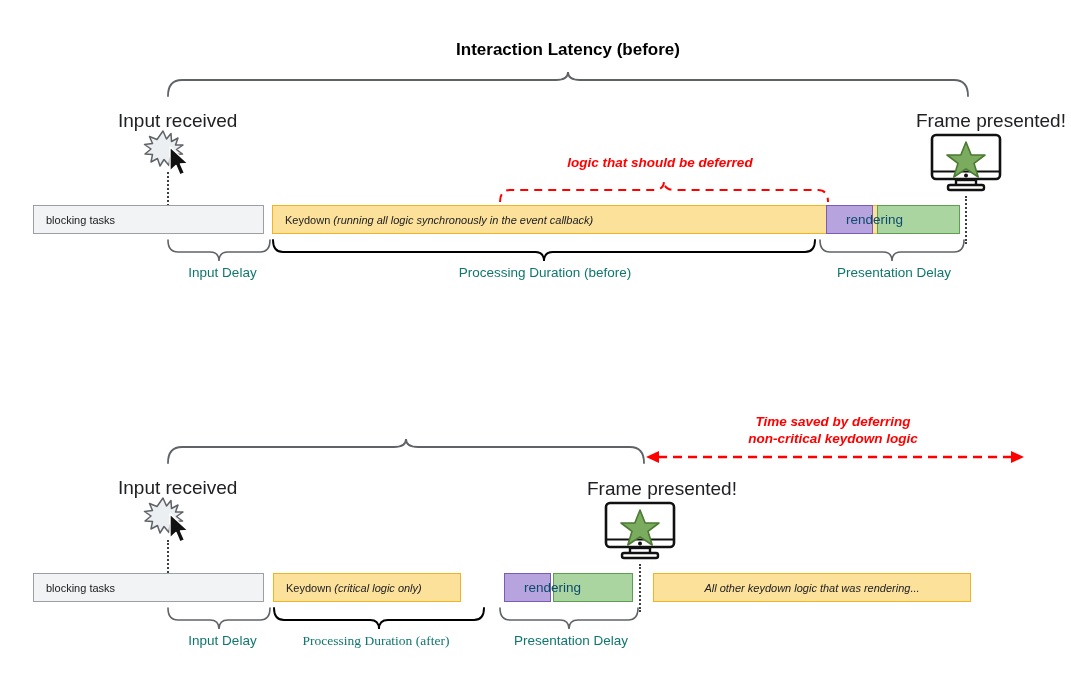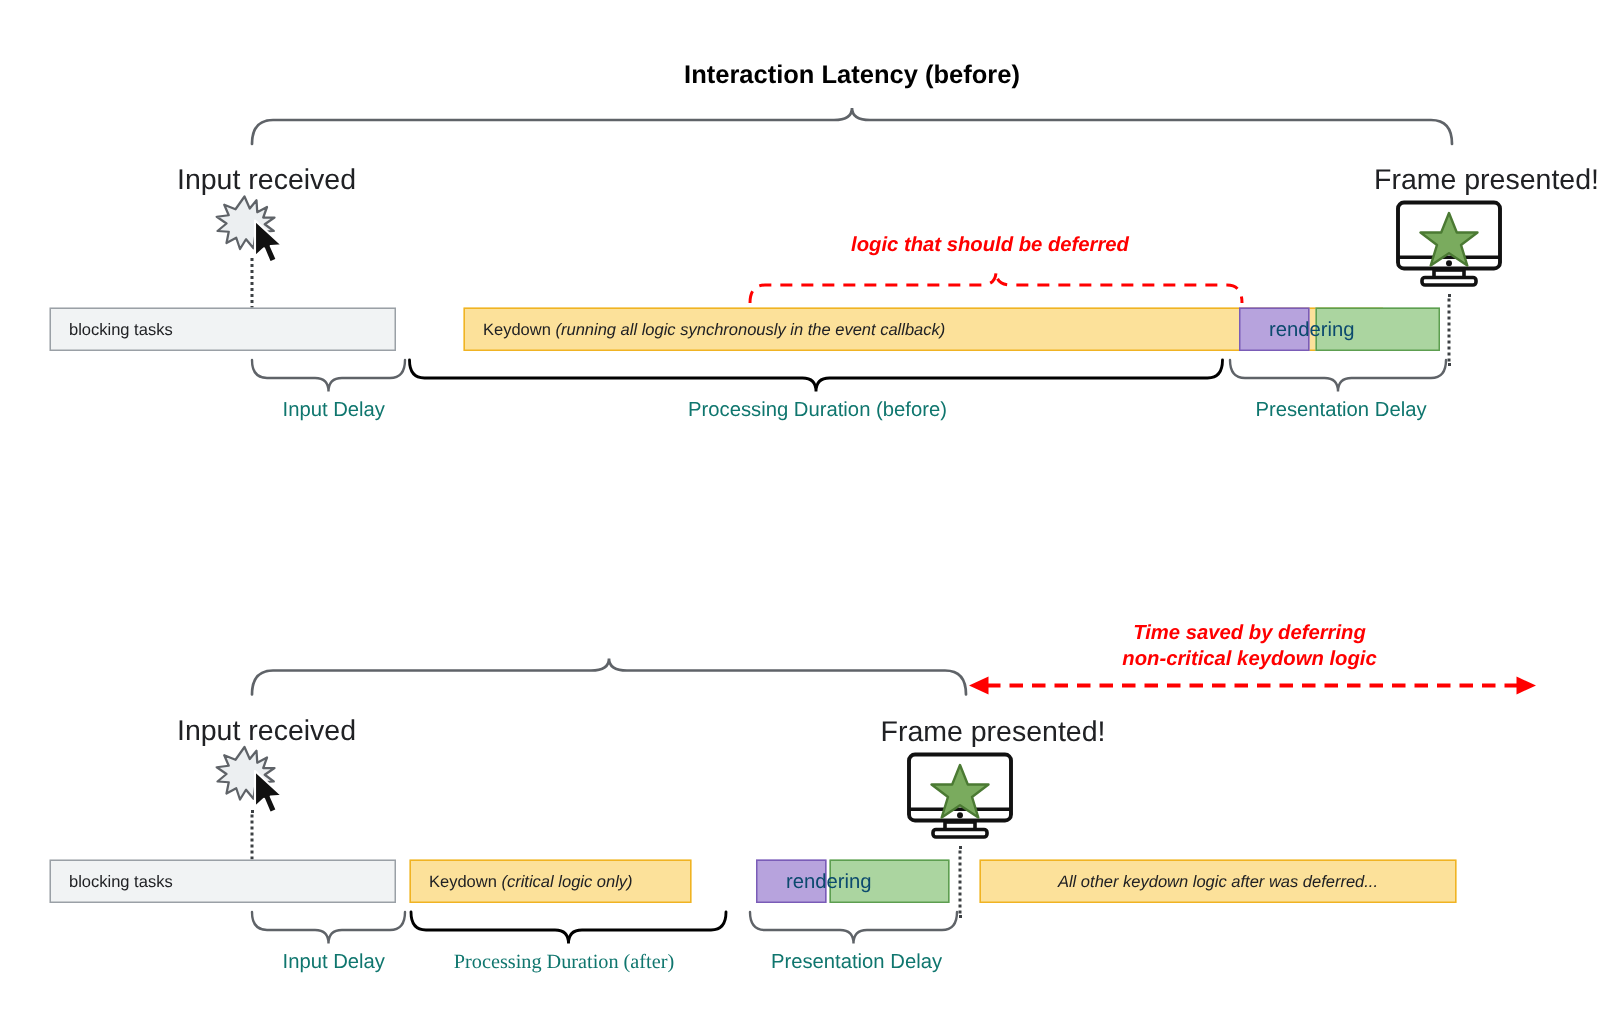--- a/index.html
+++ b/index.html
@@ -163,21 +163,21 @@
   </div>
 
   <svg style="left:494px; top:178px;" width="340" height="28" viewBox="0 0 340 28">
     <path d="M 6 24 Q 6 12 16 12 L 160 12 Q 170 12 170 3 Q 170 12 180 12 L 324 12 Q 334 12 334 24" fill="none" stroke="#ff0000" stroke-width="2" stroke-dasharray="8,6" stroke-linecap="butt"></path>
   </svg>
 
   <div class="bar bar-blocking" style="left:33px; top:205px; width:231px;">
     <span class="bar-text">blocking tasks</span>
   </div>
 
-  <div class="bar bar-keydown" style="left:272px; top:205px; width:613px;margin-left:37px;">
+  <div class="bar bar-keydown" style="left:272px; top:205px; width:613px;">
     <span class="bar-text"><span>Keydown </span><span class="ital">(running all logic synchronously in the event callback)</span></span>
   </div>
 
   <div class="bar bar-render-purple" style="left:826px; top:205px; width:47px;"></div>
 
   <div class="bar bar-render-green" style="left:877px; top:205px; width:83px;"></div>
 
   <div class="render-word" style="left:846px; top:212px;">rendering</div>
 
   <svg style="left:162px; top:238px;" width="120" height="26" viewBox="0 0 120 26">
@@ -246,21 +246,21 @@
     <span class="bar-text"><span>Keydown </span><span class="ital">(critical logic only)</span></span>
   </div>
 
   <div class="bar bar-render-purple" style="left:504px; top:573px; width:47px;"></div>
 
   <div class="bar bar-render-green" style="left:553px; top:573px; width:80px;"></div>
 
   <div class="render-word" style="left:524px; top:580px;">rendering</div>
 
   <div class="bar bar-deferred" style="left:653px; top:573px; width:318px;">
-    <span class="bar-text">All other keydown logic after was deferred...</span>
+    <span class="bar-text">All other keydown logic that was rendering...</span>
   </div>
 
   <svg style="left:162px; top:606px;" width="120" height="26" viewBox="0 0 120 26">
     <path d="M 6 2 Q 6 14 16 14 L 48 14 Q 57 14 57 23 Q 57 14 66 14 L 98 14 Q 108 14 108 2" fill="none" stroke="#5f6368" stroke-width="1.6" stroke-linecap="round"></path>
   </svg>
   <div class="measure-label" style="left:160px; top:633px; width:125px;">Input Delay</div>
 
   <svg style="left:268px; top:606px;" width="228" height="26" viewBox="0 0 228 26">
     <path d="M 6 2 Q 6 14 16 14 L 102 14 Q 111 14 111 23 Q 111 14 120 14 L 206 14 Q 216 14 216 2" fill="none" stroke="#000000" stroke-width="1.9" stroke-linecap="round"></path>
   </svg>

